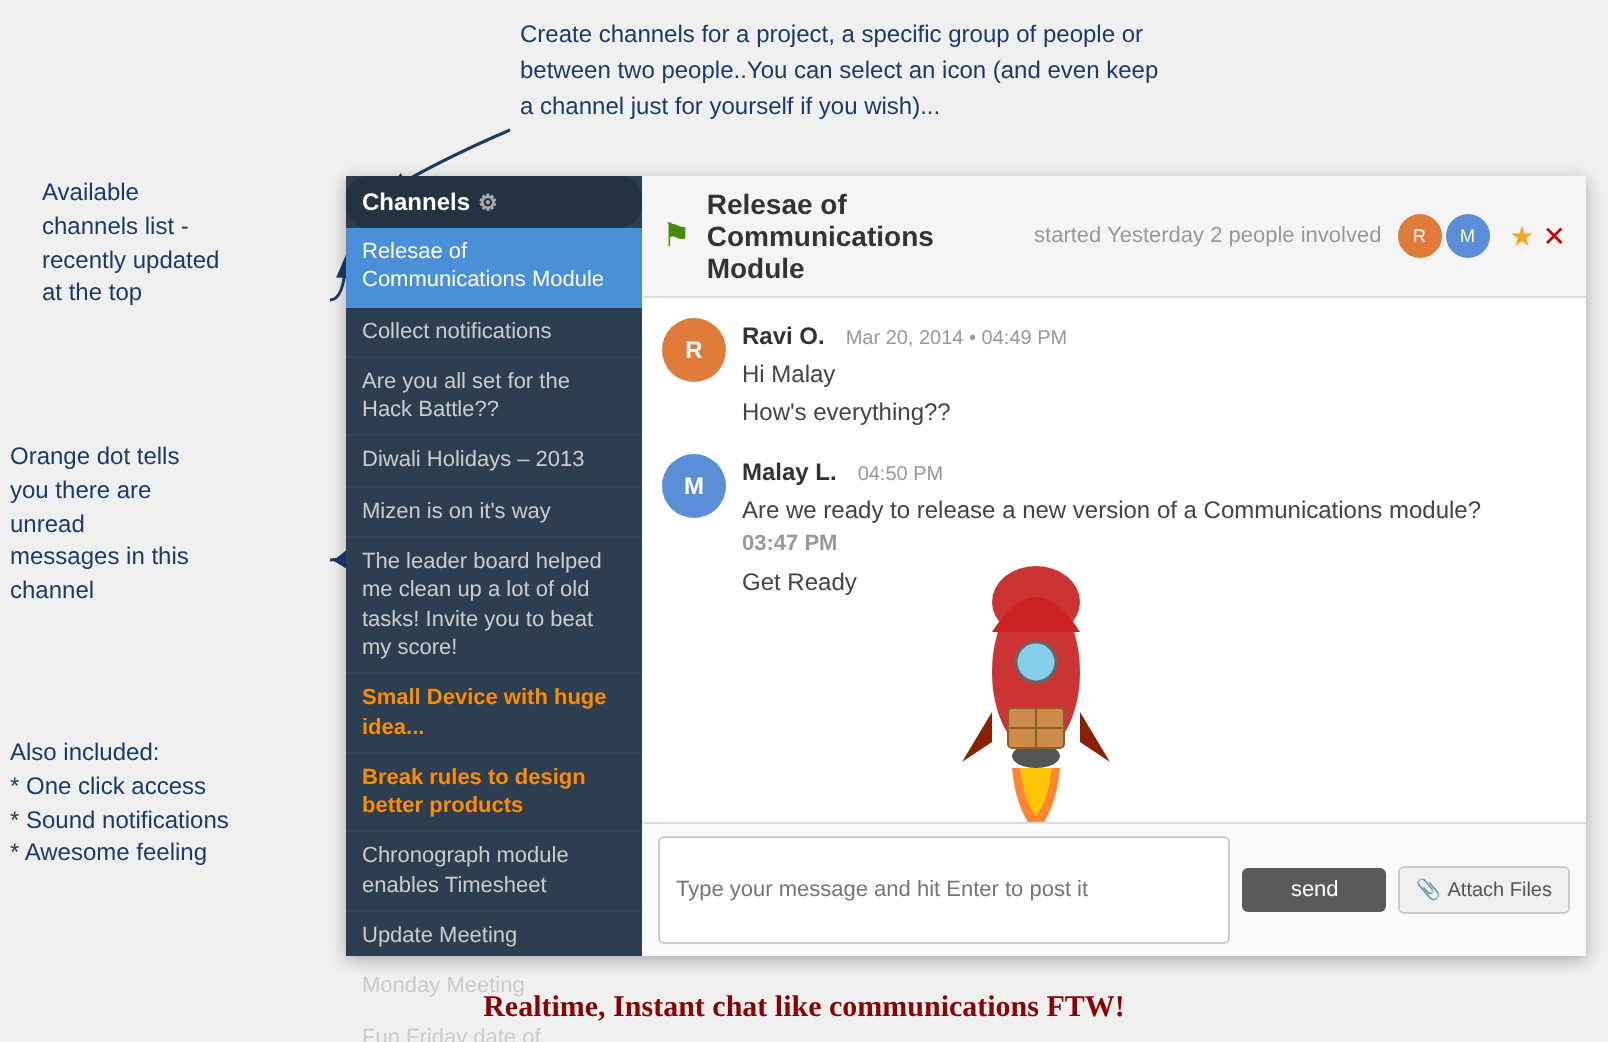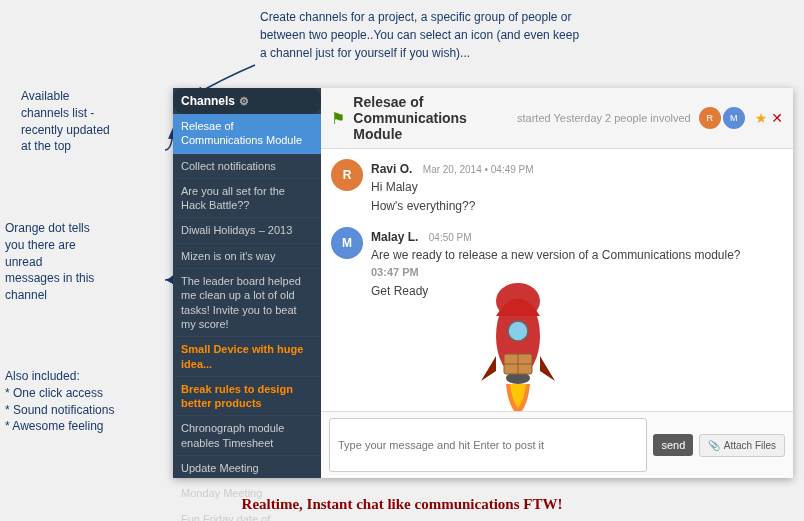--- a/index.html
+++ b/index.html
@@ -213,21 +213,21 @@
       padding: 20px 8px;
       font-size: 11px;
       color: #aaa;
     }
 
     .send-button {
       background: #5a5a5a;
       color: #fff;
       border: none;
       border-radius: 3px;
-      padding: 5px 8px;
+      padding: 5px 24px;
       font-size: 11px;
       cursor: pointer;
     }
 
     .attach-button {
       background: #f0f0f0;
       border: 1px solid #ccc;
       border-radius: 3px;
       padding: 5px 8px;
       font-size: 10px;

